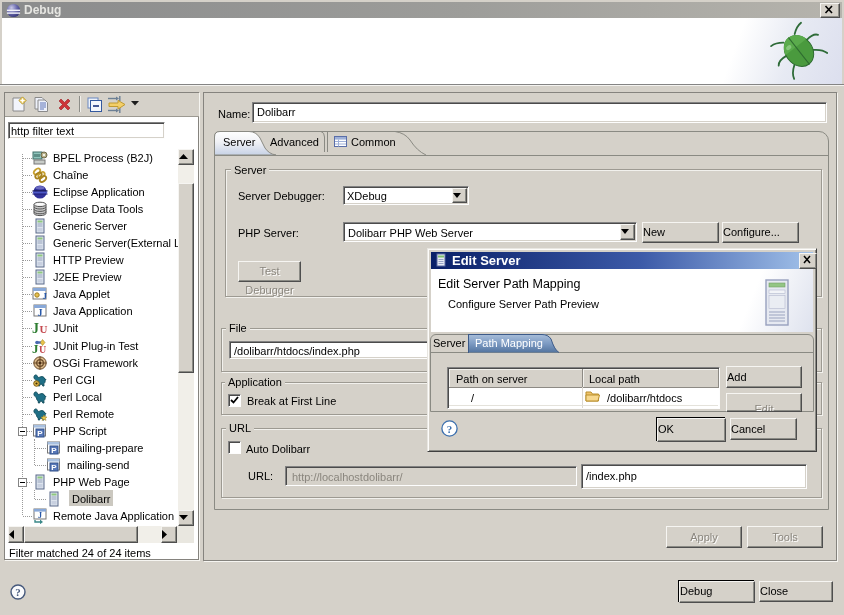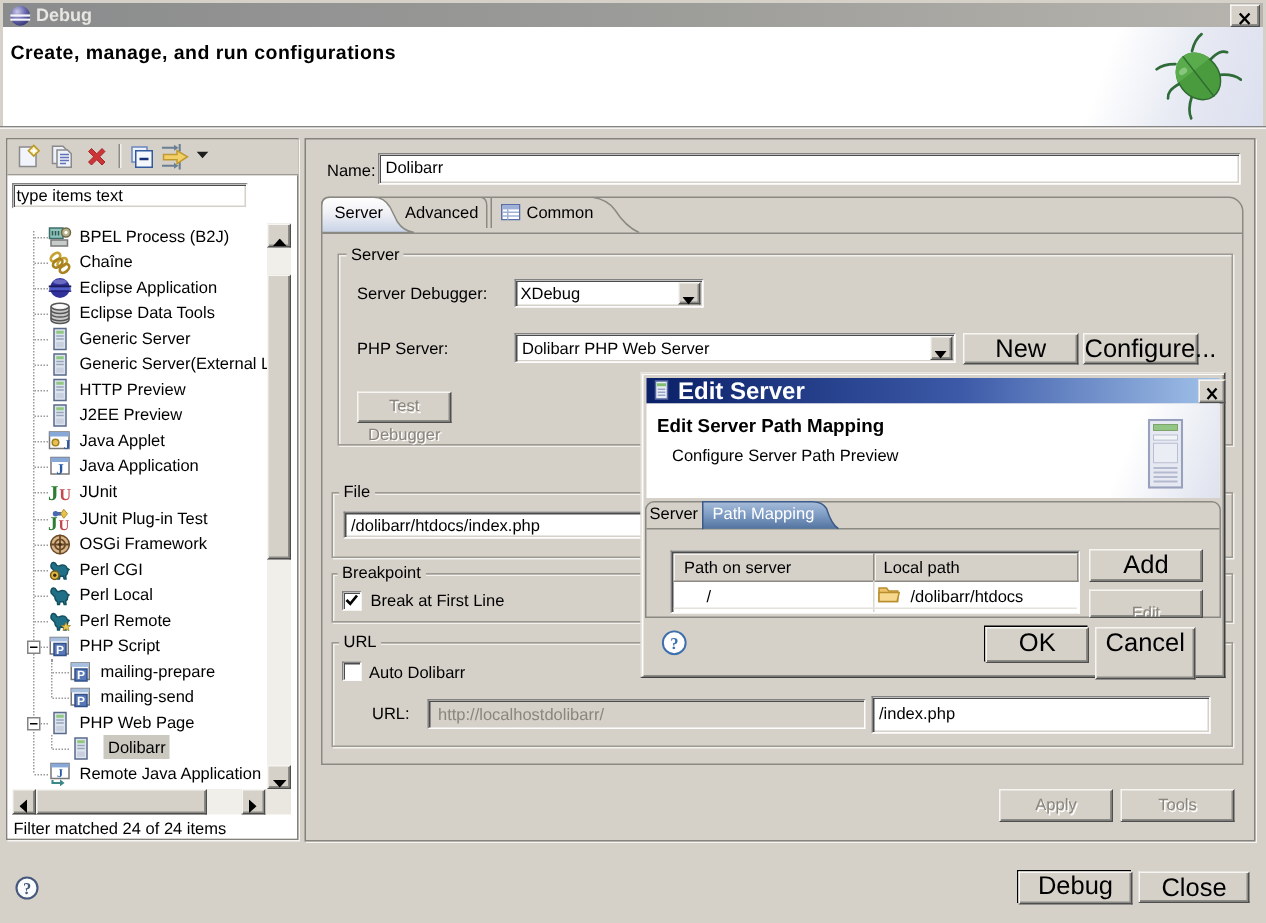--- a/index.html
+++ b/index.html
@@ -1,19 +1,19 @@
 <!DOCTYPE html>
 <html><head><meta charset="utf-8">
 <style>
 html,body{margin:0;padding:0}
 body{width:844px;height:615px;background:#d5d1c9;font-family:"Liberation Sans",sans-serif;position:relative;overflow:hidden}
 .a{position:absolute}
 .t{position:absolute;font-size:11px;color:#000;white-space:nowrap;line-height:14px}
 .field{position:absolute;background:#fff;border:1px solid;border-color:#828282 #fdfdfd #fdfdfd #828282;box-shadow:inset 1px 1px 0 #4b4b4b, inset -1px -1px 0 #d5d1c9}
-.btn{position:absolute;background:#d5d1c9;border:1px solid;border-color:#f6f5f2 #4e4e4e #4e4e4e #f6f5f2;box-shadow:inset -1px -1px 0 #8b8b85;font-size:17px;text-align:center;color:#000}
+.btn{position:absolute;background:#d5d1c9;border:1px solid;border-color:#f6f5f2 #4e4e4e #4e4e4e #f6f5f2;box-shadow:inset -1px -1px 0 #8b8b85;font-size:11px;color:#000}
 .dbtn{position:absolute;background:#d5d1c9;border:1px solid;border-color:#f6f5f2 #4e4e4e #4e4e4e #f6f5f2;box-shadow:inset -1px -1px 0 #8b8b85;font-size:11px;text-align:center;color:#8a867e;text-shadow:1px 1px 0 #fff}
 .grp{position:absolute;border:1px solid #9d9a92;box-shadow:1px 1px 0 #f2f1ed, inset 1px 1px 0 #f2f1ed}
 .leg{position:absolute;background:#d5d1c9;font-size:11px;padding:0 3px;line-height:12px}
 .cb{position:absolute;width:11px;height:11px;background:#fff;border:1px solid;border-color:#828282 #fdfdfd #fdfdfd #828282;box-shadow:inset 1px 1px 0 #4b4b4b}
 </style>
 </head>
 <body>
 
 <div class="a" style="left:0;top:0;width:844px;height:615px;border:1px solid #d5d1c9;box-sizing:border-box"></div>
 
@@ -33,21 +33,20 @@
   <div class="a" style="left:22px;top:1px;font-size:12px;font-weight:bold;color:#e6e6e2">Debug</div>
   <div class="btn" style="left:818px;top:1px;width:18px;height:13px">
     <svg width="16" height="12" viewBox="0 0 16 12" style="margin-top:0">
         <path d="M4.5 2 L11 9 M11 2 L4.5 9" stroke="#000" stroke-width="1.6"></path>
       </svg>
   </div>
 </div>
 
 <div class="a" id="header" style="left:2px;top:18px;width:840px;height:66px;background:#fff">
   <div class="a" style="right:0;top:0;width:170px;height:66px;background:linear-gradient(110deg,rgba(255,255,255,0) 38%,#e7eaf3 68%,#dcdfee 100%)"></div>
-  <div class="a" style="left:5px;top:9px;font-size:13px;font-weight:bold;color:#000;letter-spacing:.3px">Create, manage, and run configurations</div>
 
   <svg class="a" style="left:768px;top:3px" width="58" height="60" viewBox="0 0 58 60">
     <g transform="rotate(-38 29 30)">
       <g stroke="#2e6b38" stroke-width="1.8" fill="none" stroke-linecap="round">
         <path d="M22 14 C17 10 14 9 10 9"></path>
         <path d="M36 14 C41 10 44 9 48 9"></path>
         <path d="M16 26 C9 25 6 26 4 29"></path>
         <path d="M42 26 C49 25 52 26 54 29"></path>
         <path d="M17 38 C11 42 9 45 8 49"></path>
         <path d="M41 38 C47 42 49 45 50 49"></path>
@@ -109,21 +108,21 @@
       </g>
       <path d="M2 8 h9 v-2.6 L18 9.5 L11 14.1 V11.5 h-9 z" fill="#f3cf68" stroke="#c09a30"></path>
     </svg>
     <svg class="a" style="left:126px;top:8px" width="9" height="6" viewBox="0 0 9 6">
         <path d="M0 0 h8 L4 4.5 Z" fill="#1c1c1c"></path>
       </svg>
   </div>
 
   <div class="a" style="left:0;top:24px;width:193px;height:442px;background:#fff"></div>
   <div class="field" style="left:3px;top:29px;width:157px;height:17px;box-sizing:border-box"></div>
-  <div class="t" style="left:6px;top:31px">type items text</div>
+  <div class="t" style="left:6px;top:31px">http filter text</div>
 
   <div class="a" id="tree" style="left:1px;top:53px;width:173px;height:380px;background:#fff;overflow:hidden">
   <div class="a" style="left:16px;top:8px;width:1px;height:361px;border-left:1px dotted #9a9a9a"></div>
   <div class="a" style="left:28px;top:293px;width:1px;height:26px;border-left:1px dotted #9a9a9a"></div>
   <div class="a" style="left:28px;top:344px;width:1px;height:9px;border-left:1px dotted #9a9a9a"></div>
   <div class="a" style="left:17px;top:12px;width:9px;height:1px;border-top:1px dotted #9a9a9a"></div>
   <svg class="a" style="left:26px;top:4px" width="16" height="16" viewBox="0 0 16 16">
         <rect x="1" y="2" width="9" height="7" fill="#8fc4bc" stroke="#3f6e68"></rect>
         <path d="M3 4 v3 M5 4 v3 M7 4 v3" stroke="#2e5a54" stroke-width="1"></path>
         <rect x="2" y="10" width="11" height="4" fill="#c8ccc8" stroke="#777"></rect>
@@ -378,21 +377,21 @@
 <div class="btn" style="left:642px;top:222px;width:77px;height:21px;line-height:19px;box-sizing:border-box">New</div>
 <div class="btn" style="left:722px;top:222px;width:77px;height:21px;line-height:19px;box-sizing:border-box">Configure...</div>
 <div class="dbtn" style="left:238px;top:261px;width:63px;height:21px;line-height:19px;box-sizing:border-box">Test Debugger</div>
 
 <div class="grp" style="left:221px;top:328px;width:599px;height:42px"></div>
 <div class="leg" style="left:226px;top:322px">File</div>
 <div class="field" style="left:229px;top:341px;width:581px;height:18px;box-sizing:border-box"></div>
 <div class="t" style="left:234px;top:344px">/dolibarr/htdocs/index.php</div>
 
 <div class="grp" style="left:221px;top:382px;width:599px;height:31px"></div>
-<div class="leg" style="left:225px;top:376px">Breakpoint</div>
+<div class="leg" style="left:225px;top:376px">Application</div>
 <div class="cb" style="left:228px;top:394px"></div>
 <svg class="a" style="left:230px;top:396px" width="9" height="9" viewBox="0 0 9 9">
     <path d="M1 4 L3.5 6.5 L8 1" stroke="#000" stroke-width="1.8" fill="none"></path>
   </svg>
 <div class="t" style="left:247px;top:394px">Break at First Line</div>
 
 <div class="grp" style="left:221px;top:428px;width:599px;height:68px"></div>
 <div class="leg" style="left:226px;top:422px">URL</div>
 <div class="cb" style="left:228px;top:441px"></div>
 <div class="t" style="left:246px;top:442px">Auto Dolibarr</div>
@@ -415,29 +414,29 @@
 <div class="btn" style="left:759px;top:581px;width:74px;height:21px;line-height:19px;box-sizing:border-box">Close</div>
 
 <div class="a" id="editdlg" style="left:427px;top:248px;width:390px;height:204px;background:#d5d1c9;border:1px solid;border-color:#e8e6e1 #3f3f3f #3f3f3f #e8e6e1;box-shadow:inset 1px 1px 0 #fdfcfa, inset -1px -1px 0 #8b8b85;box-sizing:border-box">
 
   <div class="a" style="left:3px;top:3px;width:382px;height:17px;background-image:linear-gradient(90deg,#0a2068 0%,#3c5aa8 55%,#a2c2ea 100%)">
     <svg class="a" style="left:3px;top:1px" width="14" height="14" viewBox="0 0 14 14">
         <rect x="3" y="1" width="8" height="12" fill="#e8ecf4" stroke="#5a68a0"></rect>
         <rect x="4" y="2.5" width="6" height="2" fill="#7fbf6f"></rect>
         <path d="M4.5 6.5 h5 M4.5 8.5 h5 M4.5 10.5 h5" stroke="#9aa4c8" stroke-width="1"></path>
       </svg>
-    <div class="a" style="left:21px;top:1px;font-size:16px;font-weight:bold;color:#fff">Edit Server</div>
+    <div class="a" style="left:21px;top:1px;font-size:13px;font-weight:bold;color:#fff">Edit Server</div>
     <div class="btn" style="left:368px;top:1px;width:16px;height:14px"><svg width="14" height="12" viewBox="0 0 14 12">
           <path d="M4 2 L10 9 M10 2 L4 9" stroke="#000" stroke-width="1.5"></path>
         </svg></div>
   </div>
 
   <div class="a" style="left:3px;top:20px;width:382px;height:63px;background:#fff">
     <div class="a" style="right:0;top:0;width:100px;height:63px;background:linear-gradient(112deg,rgba(255,255,255,0) 40%,#e6e9f2 85%,#dee2ee 100%)"></div>
-    <div class="a" style="left:7px;top:8px;font-size:12.5px;font-weight:bold">Edit Server Path Mapping</div>
+    <div class="a" style="left:7px;top:8px;font-size:12.5px;font-weight:normal">Edit Server Path Mapping</div>
     <div class="a" style="left:17px;top:29px;font-size:11px">Configure Server Path Preview</div>
     <svg class="a" style="left:334px;top:10px" width="24" height="48" viewBox="0 0 24 48">
       <rect x="1" y="1" width="22" height="45" fill="#e6e9f1" stroke="#98a0be" stroke-width="1.4"></rect>
       <rect x="4" y="4" width="16" height="4" fill="#93c584" stroke="#74a065" stroke-width=".6"></rect>
       <rect x="4" y="11" width="16" height="3.4" fill="#f2f4f8" stroke="#b4bacf" stroke-width=".6"></rect>
       <rect x="4" y="16.5" width="16" height="13" fill="#eaedf3" stroke="#b4bacf" stroke-width=".6"></rect>
       <path d="M4 33 h16 M4 36 h16 M4 39 h16 M4 42 h16" stroke="#b4bacf" stroke-width="1.4"></path>
     </svg>
   </div>
 
@@ -476,14 +475,14 @@
   </div>
   <div class="btn" style="left:298px;top:117px;width:76px;height:22px;line-height:20px;box-sizing:border-box">Add</div>
   <div class="dbtn" style="left:298px;top:144px;width:76px;height:19px;line-height:30px;box-sizing:border-box;overflow:hidden">Edit</div>
 
   <svg class="a" style="left:13px;top:171px" width="17" height="17" viewBox="0 0 17 17">
     <circle cx="8.5" cy="8.5" r="7.6" fill="#fff" stroke="#3b6fae" stroke-width="1.3"></circle>
     <text x="8.5" y="12.5" font-size="11" font-weight="bold" fill="#3b6fae" text-anchor="middle" font-family="Liberation Serif">?</text>
   </svg>
   <div class="a" style="left:228px;top:168px;width:69px;height:24px;border:1px solid #000;box-sizing:border-box"></div>
   <div class="btn" style="left:229px;top:169px;width:67px;height:22px;line-height:20px">OK</div>
-  <div class="btn" style="left:302px;top:169px;width:67px;height:35px;line-height:20px;box-sizing:border-box">Cancel</div>
+  <div class="btn" style="left:302px;top:169px;width:67px;height:22px;line-height:20px;box-sizing:border-box">Cancel</div>
 </div>
 
 </body></html>

